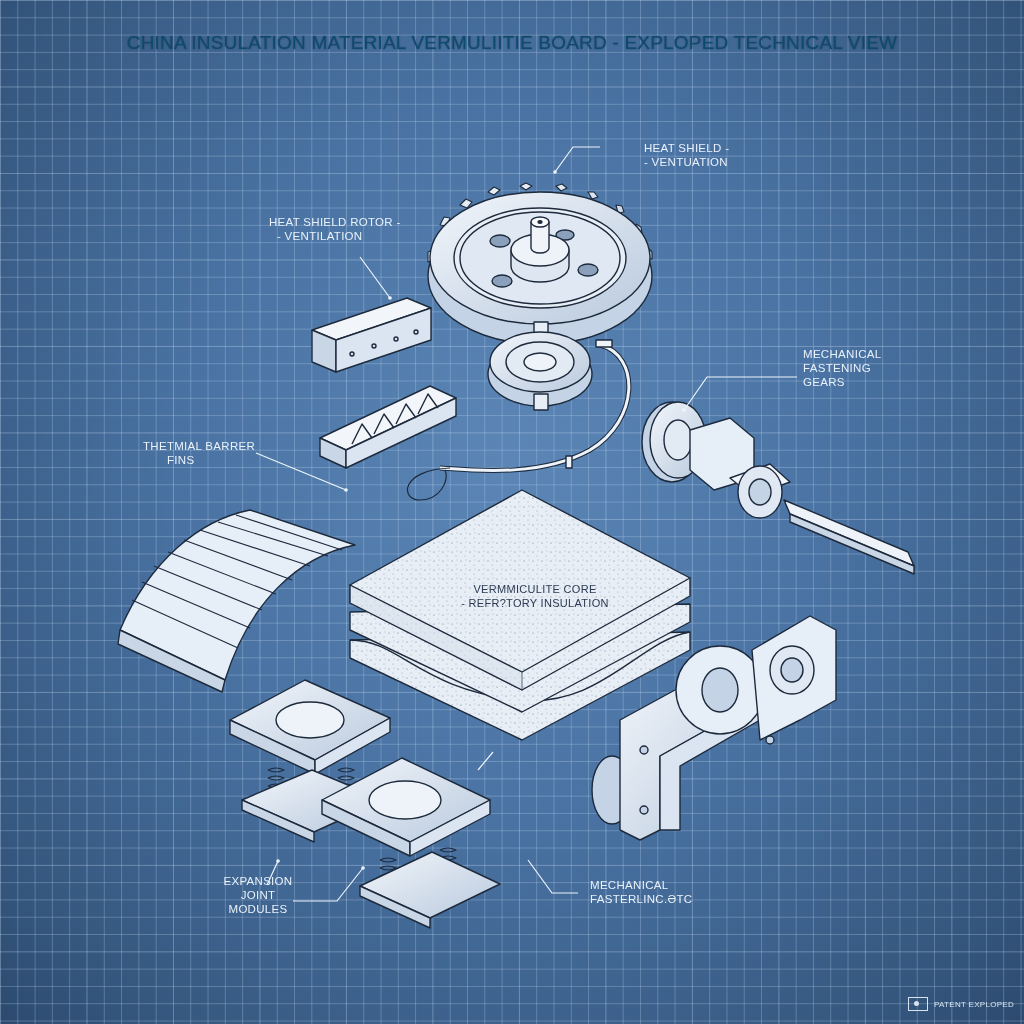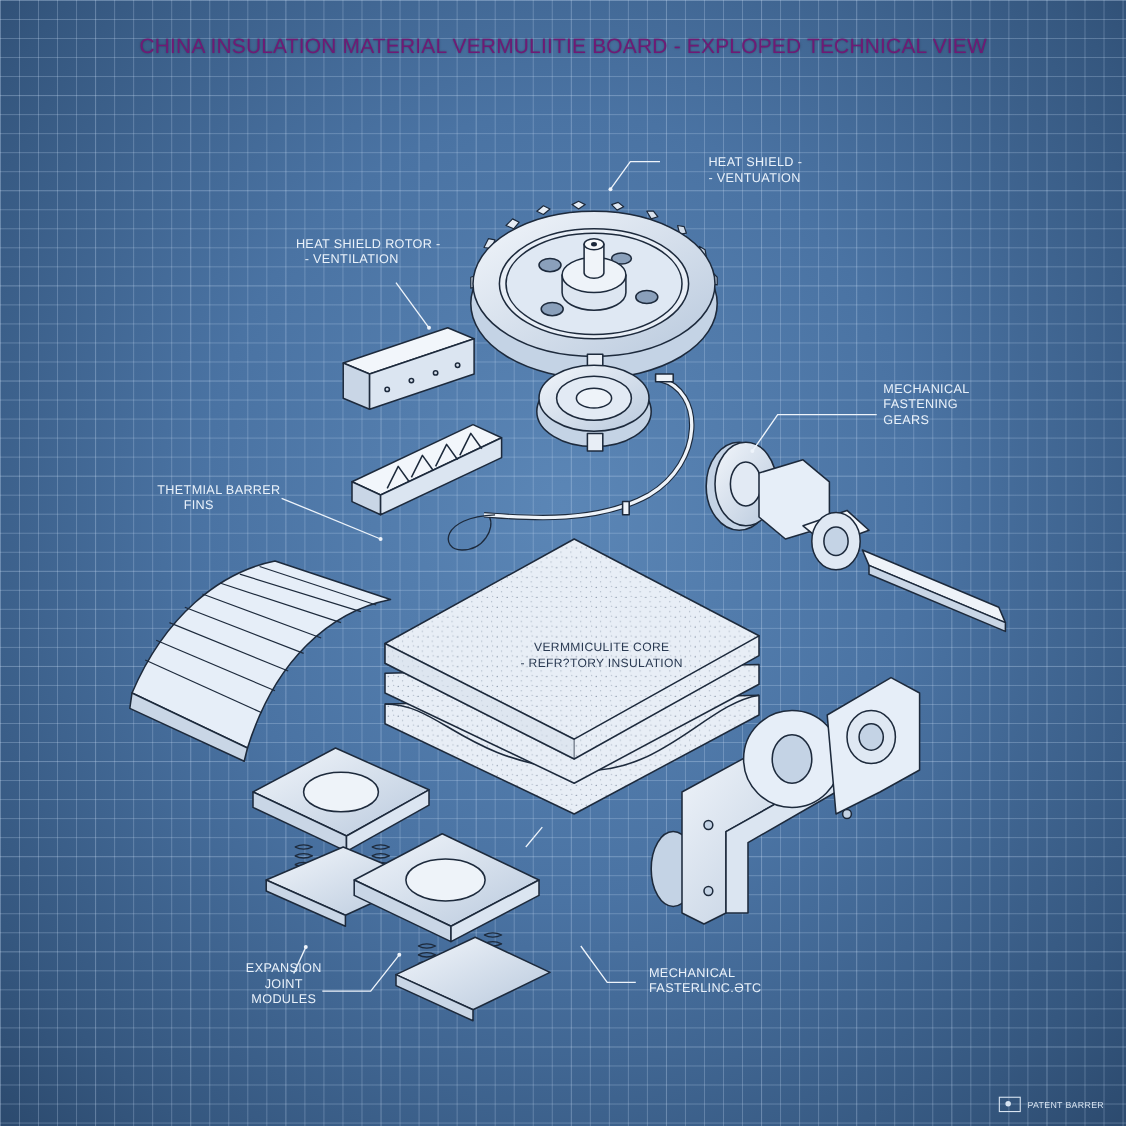--- a/index.html
+++ b/index.html
@@ -12,21 +12,21 @@
     position:absolute; inset:0;
     background-image:
       linear-gradient(rgba(200,220,245,0.28) 1px, transparent 1px),
       linear-gradient(90deg, rgba(200,220,245,0.28) 1px, transparent 1px),
       linear-gradient(rgba(200,220,245,0.10) 1px, transparent 1px),
       linear-gradient(90deg, rgba(200,220,245,0.10) 1px, transparent 1px);
     background-size: 17.3px 17.3px, 17.3px 17.3px, 86.5px 86.5px, 86.5px 86.5px;
   }
   .title {
     position:absolute; top:32px; left:0; width:1024px; text-align:center;
-    color:#701a75; font-size:19px; letter-spacing:0.2px;
+    color:#0c4a6e; font-size:19px; letter-spacing:0.2px;
     font-family:"Liberation Sans", sans-serif;
     text-shadow:0 0 2px rgba(0,0,0,0.3);
   }
   svg.art { position:absolute; inset:0; }
   .lbl {
     position:absolute; color:#e9f1fa; font-size:11.5px; line-height:14px;
     text-transform:uppercase; letter-spacing:0.3px;
     font-family:"Liberation Sans", sans-serif;
   }
   .lbl span { display:block; }
@@ -221,30 +221,30 @@
 </div>
 <div class="lbl" style="left:803px;top:347px;">
   <span>MECHANICAL</span>
   <span>FASTENING</span>
   <span>GEARS</span>
 </div>
 <div class="lbl" style="left:143px;top:439px;">
   <span>THETMIAL BARRER</span>
   <span style="padding-left:24px">FINS</span>
 </div>
-<div class="lbl center-lbl" style="left:455px;top:582px;width:160px;margin-left:12px;">
+<div class="lbl center-lbl" style="left:455px;top:582px;width:160px;">
   <span>VERMMICULITE CORE</span>
   <span>- REFR?TORY INSULATION</span>
 </div>
 <div class="lbl" style="left:222px;top:874px;text-align:center;width:72px;">
   <span>EXPANSION</span>
   <span>JOINT</span>
   <span>MODULES</span>
 </div>
 <div class="lbl" style="left:590px;top:878px;">
   <span>MECHANICAL</span>
   <span>FASTERLINC.ƏTC</span>
 </div>
 
 <div class="patent">
   <div class="box"></div>
-  <span>PATENT BARRER</span>
+  <span>PATENT EXPLOPED</span>
 </div>
 
 </body></html>

